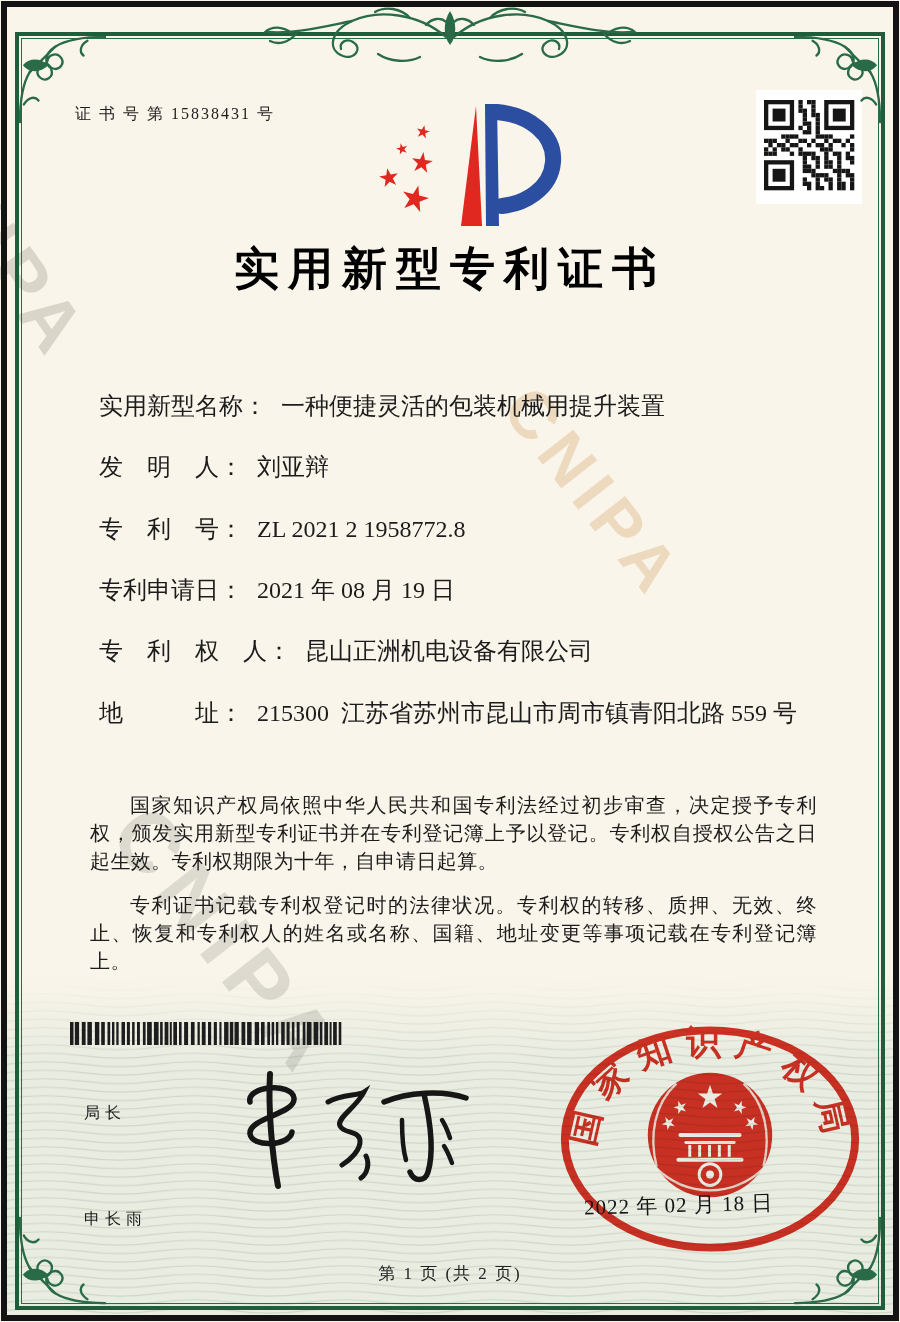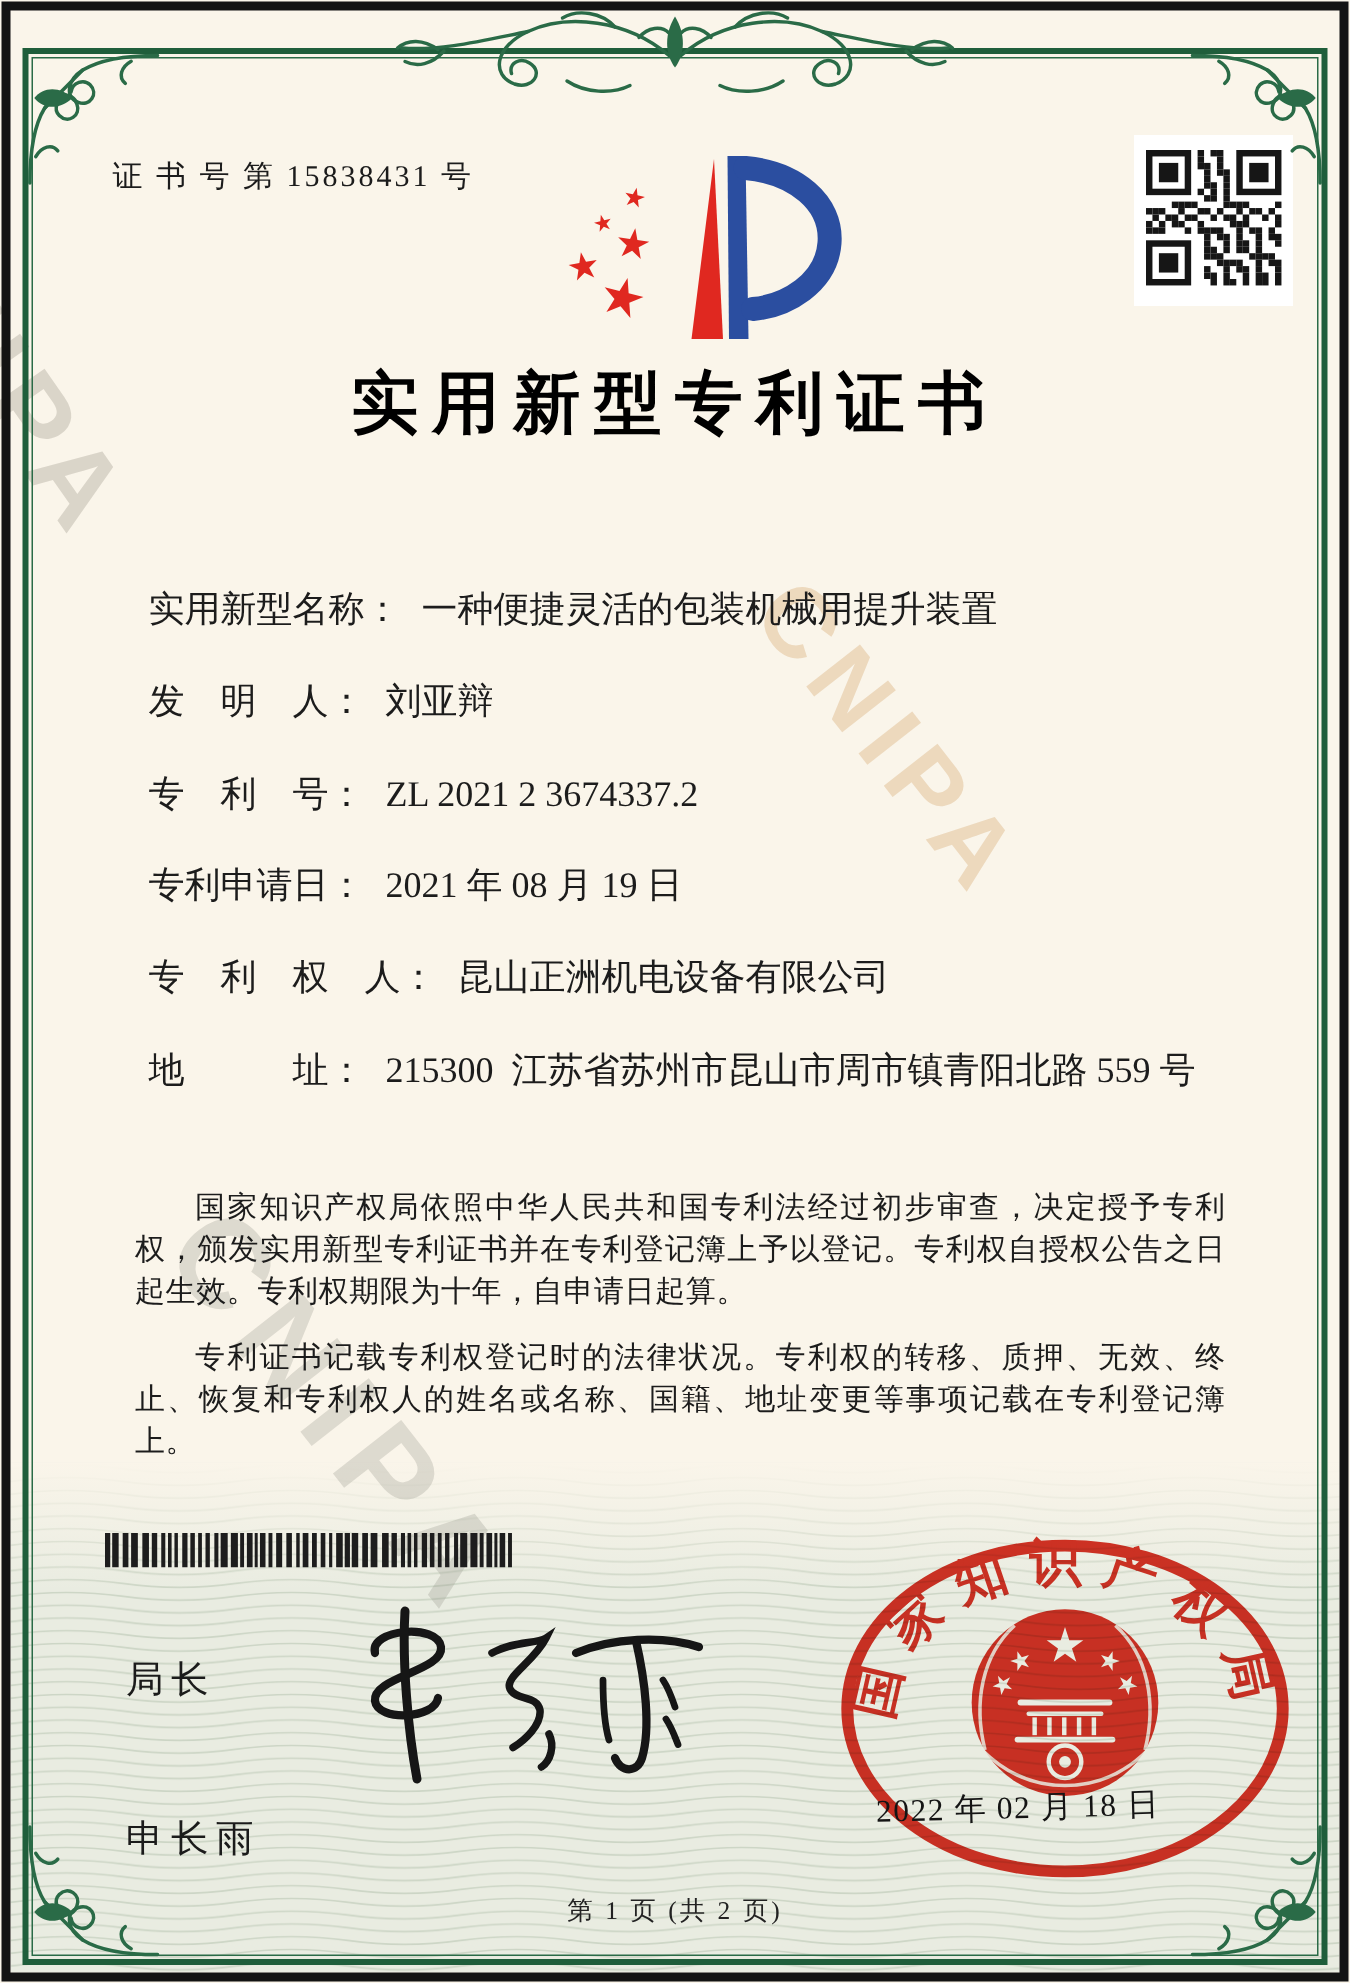--- a/index.html
+++ b/index.html
@@ -21,35 +21,35 @@
   .corner.tr{right:17px;top:34px;transform:scaleY(-1)}
   .corner.bl{left:17px;bottom:16px;transform:scaleX(-1)}
   .corner.br{right:17px;bottom:16px}
   
   .wm{position:absolute;font-family:"Liberation Sans",sans-serif;font-weight:700;
       transform-origin:0 0;z-index:2;white-space:pre}
   .wm1{left:-46px;top:108px;font-size:74px;letter-spacing:8px;color:rgba(145,138,126,.30);transform:rotate(55deg)}
   .wm2{left:548px;top:372px;font-size:66px;letter-spacing:9px;color:rgba(216,170,115,.38);transform:rotate(52deg)}
   .wm3{left:168px;top:788px;font-size:84px;letter-spacing:12px;color:rgba(148,146,136,.28);transform:rotate(52deg)}
   
-  .cert-no{position:absolute;left:75px;top:104px;font-size:20px;letter-spacing:2px;z-index:3;white-space:pre}
+  .cert-no{position:absolute;left:75px;top:104px;font-size:16px;letter-spacing:2px;z-index:3;white-space:pre}
   .qr{position:absolute;left:756px;top:90px;width:106px;height:114px;z-index:3}
   .logo{position:absolute;left:358px;top:100px;width:210px;height:138px;z-index:3}
   .doc-title{position:absolute;left:0;right:0;top:239px;text-align:center;font-size:45px;font-weight:700;
       letter-spacing:9px;color:#000000;z-index:3}
   .row{position:absolute;left:75px;width:770px;font-size:24px;white-space:pre;z-index:3}
   .fvalue{margin-left:14px}
   .grant2{position:absolute;left:395px;top:0}
   .paras{position:absolute;left:75px;width:757px;top:776px;font-size:20px;line-height:28.2px;
       text-align:justify;letter-spacing:.4px;z-index:3}
   .paras p{text-indent:2em;margin:15px}
   .paras p + p{margin-top:6px}
   .barcode{position:absolute;left:70px;top:1022px;width:278px;height:23px;z-index:3}
   .signer{position:absolute;left:84px;z-index:3;font-family:"Liberation Sans",sans-serif;
-      font-size:25px;letter-spacing:5px;color:#1b1b1b}
+      font-size:16px;letter-spacing:5px;color:#1b1b1b}
   .signer.t1{top:1103px}.signer.t2{top:1209px}
   .sig{position:absolute;left:228px;top:1068px;width:255px;height:130px;z-index:3}
   .seal{position:absolute;left:552px;top:1016px;width:316px;height:246px;z-index:6;
       opacity:.95;mix-blend-mode:multiply}
   .seal-date{position:absolute;left:584px;top:1190px;width:270px;font-size:21px;letter-spacing:1px;
       color:#141414;z-index:7;transform:rotate(-1.5deg);white-space:pre}
   .footer{position:absolute;left:0;right:0;top:1262px;text-align:center;font-size:17px;
       letter-spacing:2px;color:#222;z-index:3;white-space:pre}
 </style>
 </head>
@@ -284,21 +284,21 @@
 
   <div class="doc-title">实用新型专利证书</div>
 
   <div class="row" style="top:363px">
     <span class="flabel">实用新型名称：</span><span class="fvalue">一种便捷灵活的包装机械用提升装置</span>
   </div>
   <div class="row" style="top:424px">
     <span class="flabel">发　明　人：</span><span class="fvalue">刘亚辩</span>
   </div>
   <div class="row" style="top:486px">
-    <span class="flabel">专　利　号：</span><span class="fvalue">ZL 2021 2 3674337.2</span>
+    <span class="flabel">专　利　号：</span><span class="fvalue">ZL 2021 2 1958772.8</span>
   </div>
   <div class="row" style="top:547px">
     <span class="flabel">专利申请日：</span><span class="fvalue">2021 年 08 月 19 日</span>
   </div>
   <div class="row" style="top:608px">
     <span class="flabel">专　利　权　人：</span><span class="fvalue">昆山正洲机电设备有限公司</span>
   </div>
   <div class="row" style="top:670px">
     <span class="flabel">地　　　址：</span><span class="fvalue">215300  江苏省苏州市昆山市周市镇青阳北路 559 号</span>
   </div>

